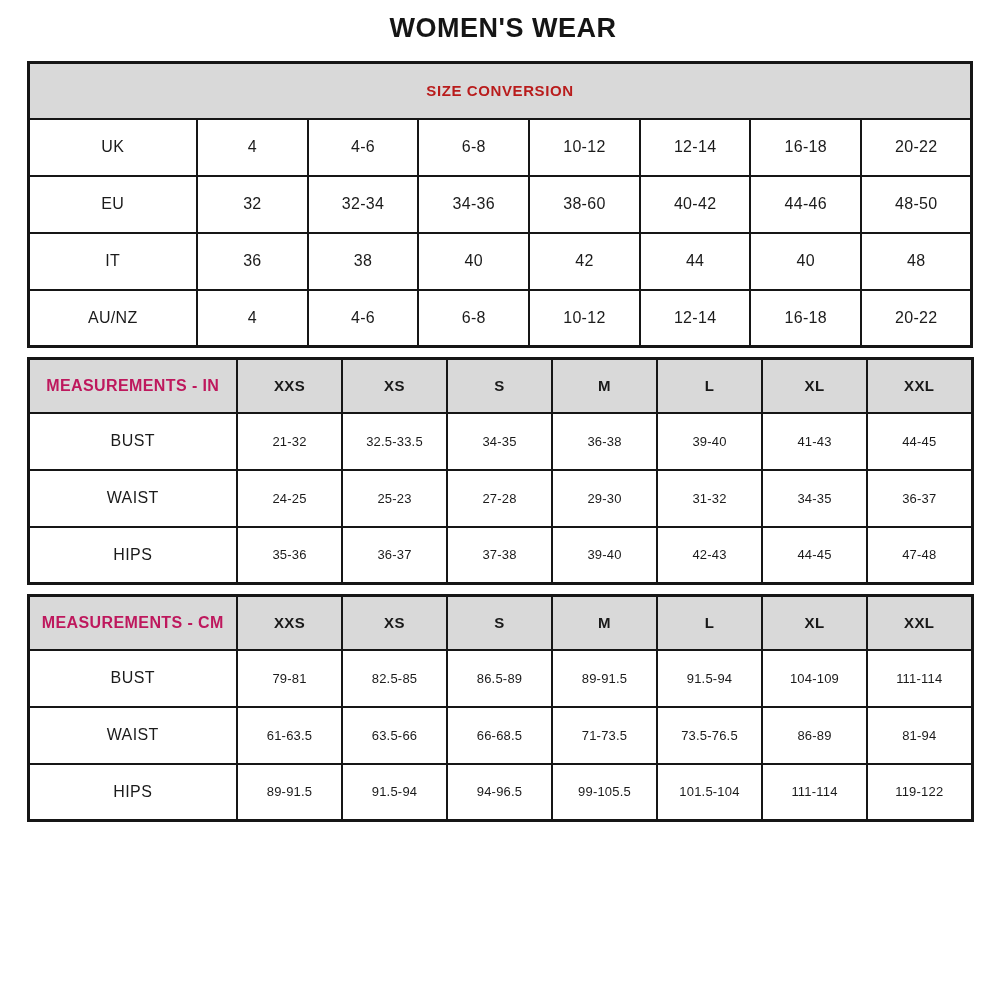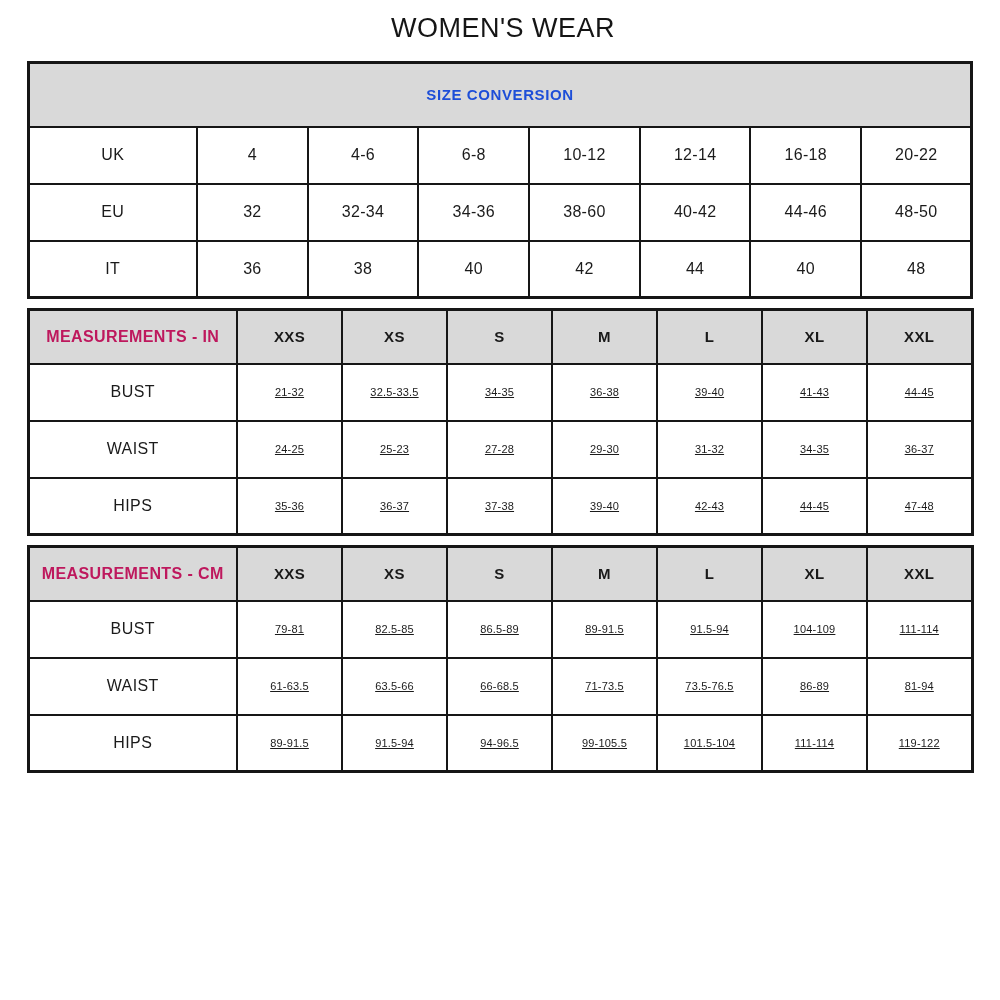--- a/index.html
+++ b/index.html
@@ -11,21 +11,21 @@
   }
   .page {
     width: 1000px;
     height: 1000px;
     padding-top: 13px;
     overflow: hidden;
   }
   .page-title {
     text-align: center;
     font-size: 27px;
-    font-weight: normal;
+    font-weight: bold;
     letter-spacing: 0.5px;
     color: #151515;
     margin-bottom: 17px;
     margin-left: 6px;
   }
   table.tbl {
     border-collapse: collapse;
     table-layout: fixed;
     width: 944px;
     margin: 0 auto;
@@ -35,25 +35,25 @@
     border: 2px solid #161616;
     text-align: center;
     vertical-align: middle;
     padding: 0 4px;
   }
   table.tbl { border: 3px solid #161616; }
 
   
   .conv-title-cell {
     background: #d9d9d9;
-    height: 64px;
+    height: 56px;
     font-size: 15px;
     font-weight: bold;
     letter-spacing: 0.6px;
-    color: #1d4ed8;
+    color: #b91c1c;
   }
   .conv-header-cell {
     height: 57px;
     font-size: 16px;
     font-weight: normal;
     letter-spacing: 0.4px;
   }
   .conv-data-cell, .conv-label-cell {
     height: 57px;
     font-size: 16px;
@@ -78,23 +78,22 @@
     letter-spacing: 0.4px;
     color: #191919;
   }
   .meas-label-cell {
     height: 57px;
     font-size: 16px;
     letter-spacing: 0.4px;
   }
   .meas-data-cell {
     height: 57px;
-    font-size: 11px;
+    font-size: 13px;
     letter-spacing: 0.2px;
-    text-decoration: underline;
   }
 </style>
 </head>
 <body>
 
 <div class="page">
 
   <div class="page-title">WOMEN'S WEAR</div>
 
   <table class="tbl">
@@ -130,20 +129,30 @@
         </tr>
         <tr>
           <td class="conv-label-cell">IT</td>
           <td class="conv-data-cell">36</td>
           <td class="conv-data-cell">38</td>
           <td class="conv-data-cell">40</td>
           <td class="conv-data-cell">42</td>
           <td class="conv-data-cell">44</td>
           <td class="conv-data-cell">40</td>
           <td class="conv-data-cell">48</td>
+        </tr>
+        <tr>
+          <td class="conv-label-cell">AU/NZ</td>
+          <td class="conv-data-cell">4</td>
+          <td class="conv-data-cell">4-6</td>
+          <td class="conv-data-cell">6-8</td>
+          <td class="conv-data-cell">10-12</td>
+          <td class="conv-data-cell">12-14</td>
+          <td class="conv-data-cell">16-18</td>
+          <td class="conv-data-cell">20-22</td>
         </tr>
       </tbody>
   </table>
 
   <table class="tbl meas">
     <colgroup>
       <col style="width:209px">
       <col span="7" style="width:105px">
     </colgroup>
     <thead>

